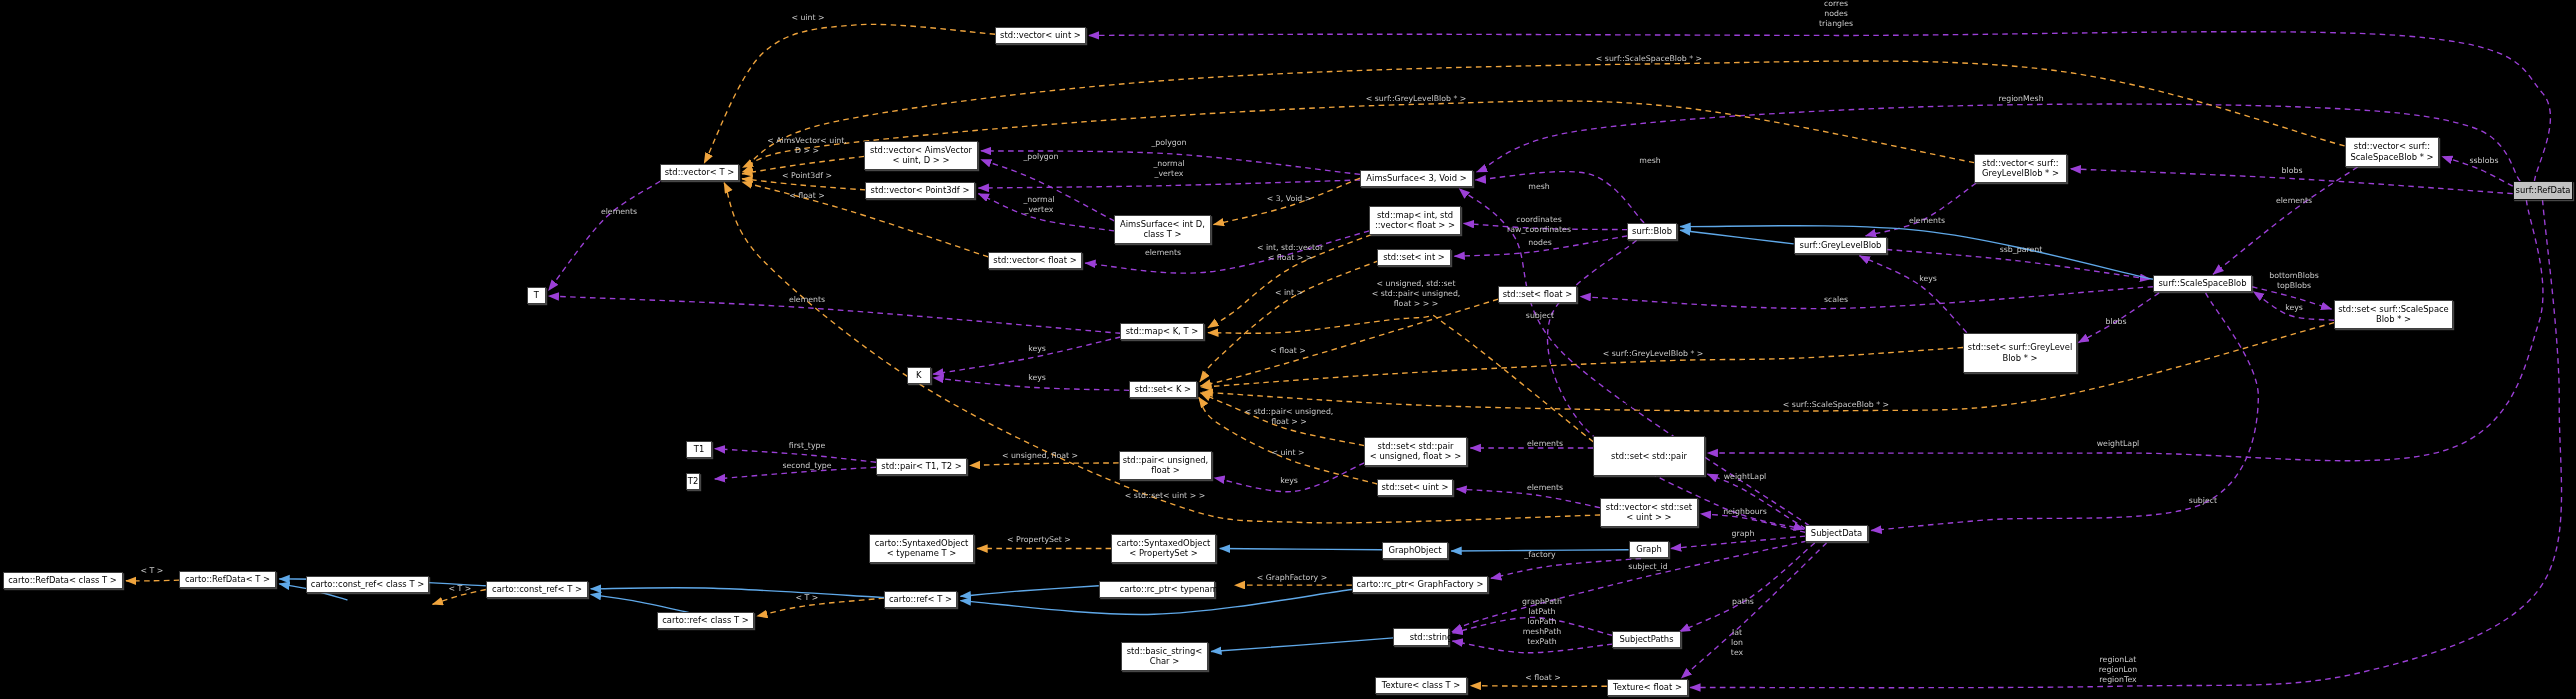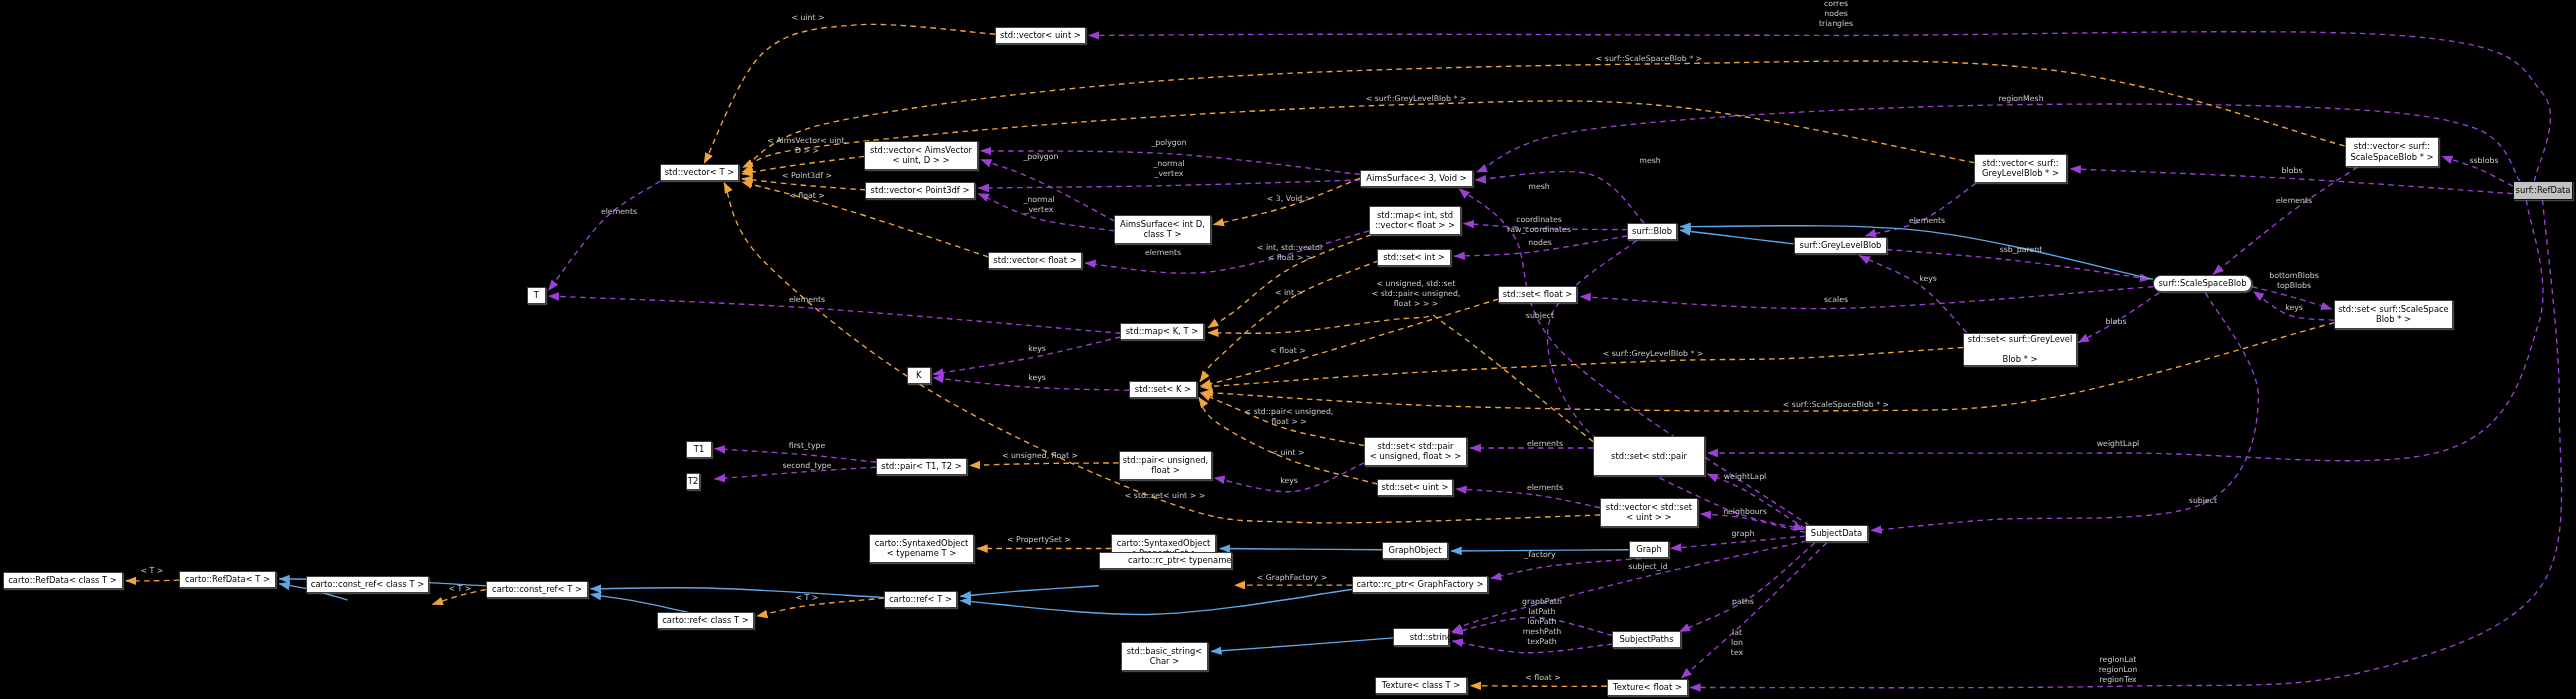--- a/index.html
+++ b/index.html
@@ -386,24 +386,24 @@
         <div>std::vector&lt; surf::</div>
         <div>GreyLevelBlob * &gt;</div>
       </div>
       <div class="node" style="left: 2345px; top: 137px; width: 94px; height: 30px;">
         <div>std::vector&lt; surf::</div>
         <div>ScaleSpaceBlob * &gt;</div>
       </div>
       <div class="node highlight" style="left: 2513px; top: 181px; width: 60px; height: 18.6px;">
         <div>surf::RefData</div>
       </div>
-      <div class="node" style="left: 2153px; top: 275px; width: 99px; height: 17.4px; border-radius: 8px;">
+      <div class="node" style="left: 2153px; top: 275px; width: 99px; height: 17.4px;">
         <div>surf::ScaleSpaceBlob</div>
       </div>
-      <div class="node" style="left: 1963px; top: 333px; width: 114px; height: 33px; justify-content: space-between;">
+      <div class="node" style="left: 1963px; top: 333px; width: 114px; height: 40px;">
         <div>std::set&lt; surf::GreyLevel</div>
         <div>Blob * &gt;</div>
       </div>
       <div class="node" style="left: 2334px; top: 300px; width: 119px; height: 28.5px;">
         <div>std::set&lt; surf::ScaleSpace</div>
         <div>Blob * &gt;</div>
       </div>
       <div class="node" style="left: 686px; top: 441px; width: 26px; height: 17.4px;">
         <div>T1</div>
       </div>
@@ -443,21 +443,21 @@
       <div class="node" style="left: 1111px; top: 534px; width: 105px; height: 28.5px;">
         <div>carto::SyntaxedObject</div>
         <div>&lt; PropertySet &gt;</div>
       </div>
       <div class="node" style="left: 1382px; top: 542px; width: 66px; height: 17px;">
         <div>GraphObject</div>
       </div>
       <div class="node" style="left: 1629px; top: 541px; width: 40px; height: 17.4px;">
         <div>Graph</div>
       </div>
-      <div class="node" style="left: 1099px; top: 552px; width: 133px; height: 17.4px; padding-left: 46px;">
+      <div class="node" style="left: 1099px; top: 581px; width: 116px; height: 17.4px; padding-left: 46px;">
         <div>carto::rc_ptr&lt; typename T &gt;</div>
       </div>
       <div class="node" style="left: 1352px; top: 576px; width: 136px; height: 17.4px;">
         <div>carto::rc_ptr&lt; GraphFactory &gt;</div>
       </div>
       <div class="node" style="left: 2.5px; top: 572px; width: 120px; height: 17.4px;">
         <div>carto::RefData&lt; class T &gt;</div>
       </div>
       <div class="node" style="left: 179px; top: 571px; width: 97px; height: 17.4px;">
         <div>carto::RefData&lt; T &gt;</div>

